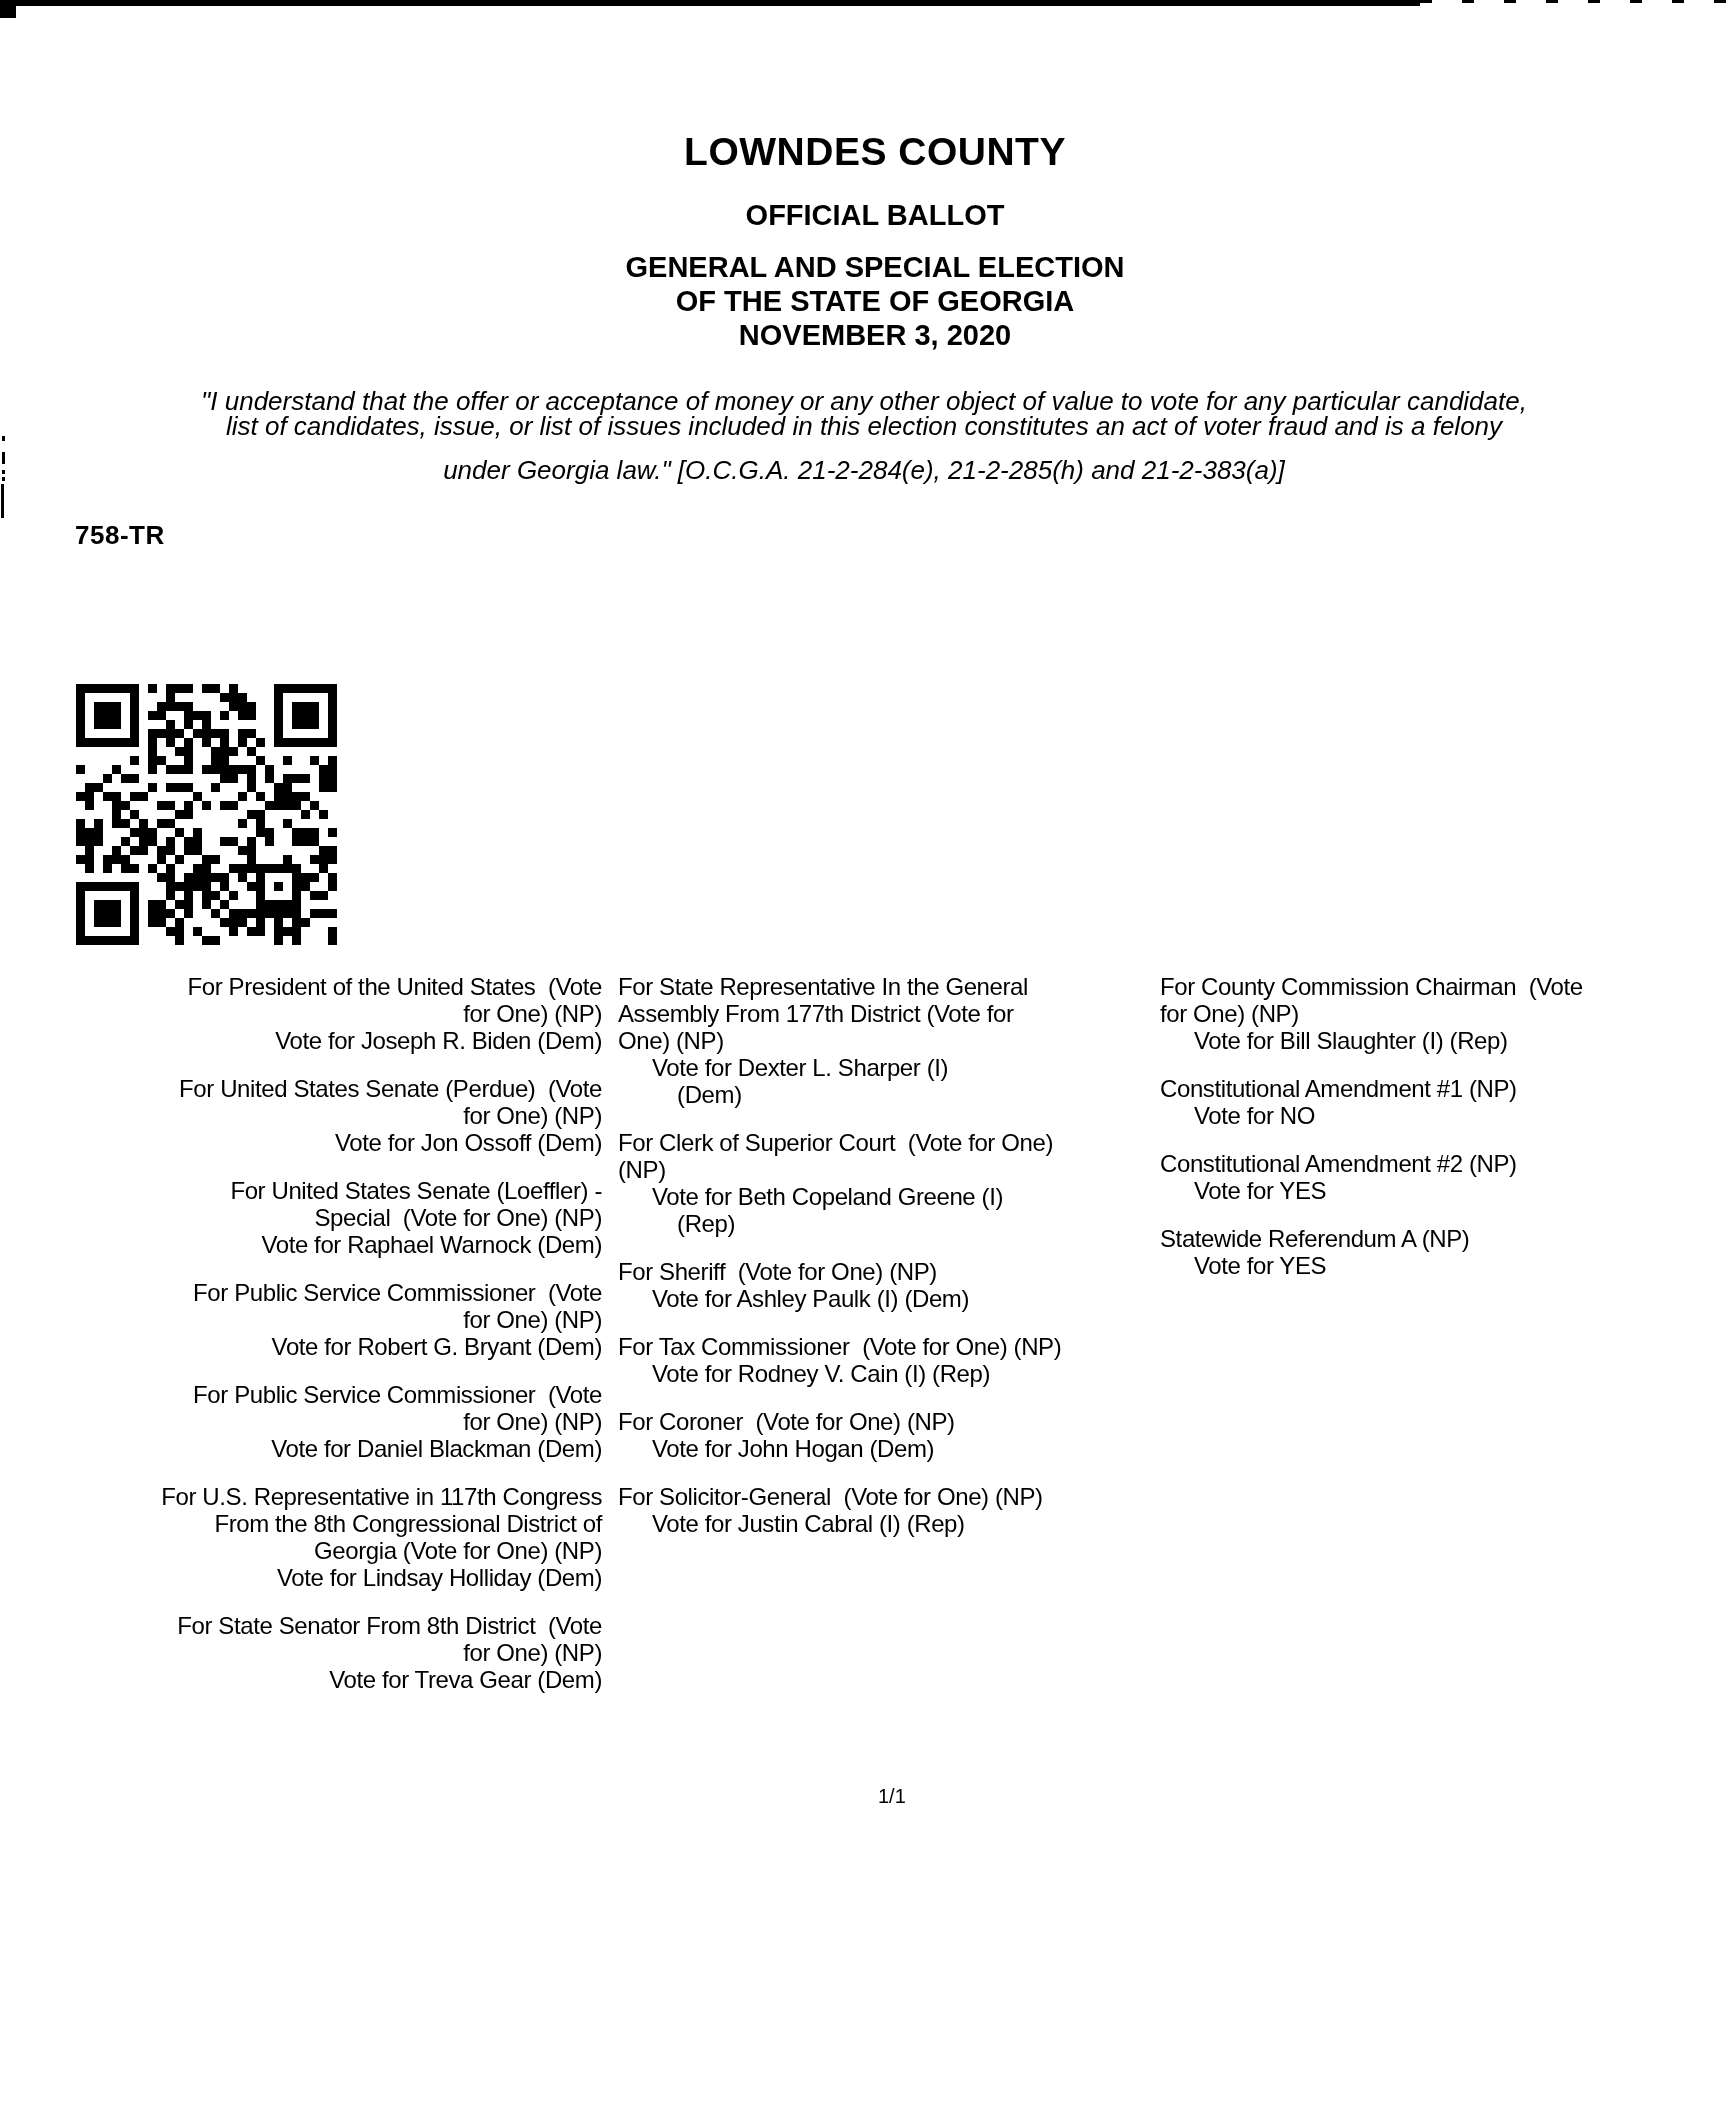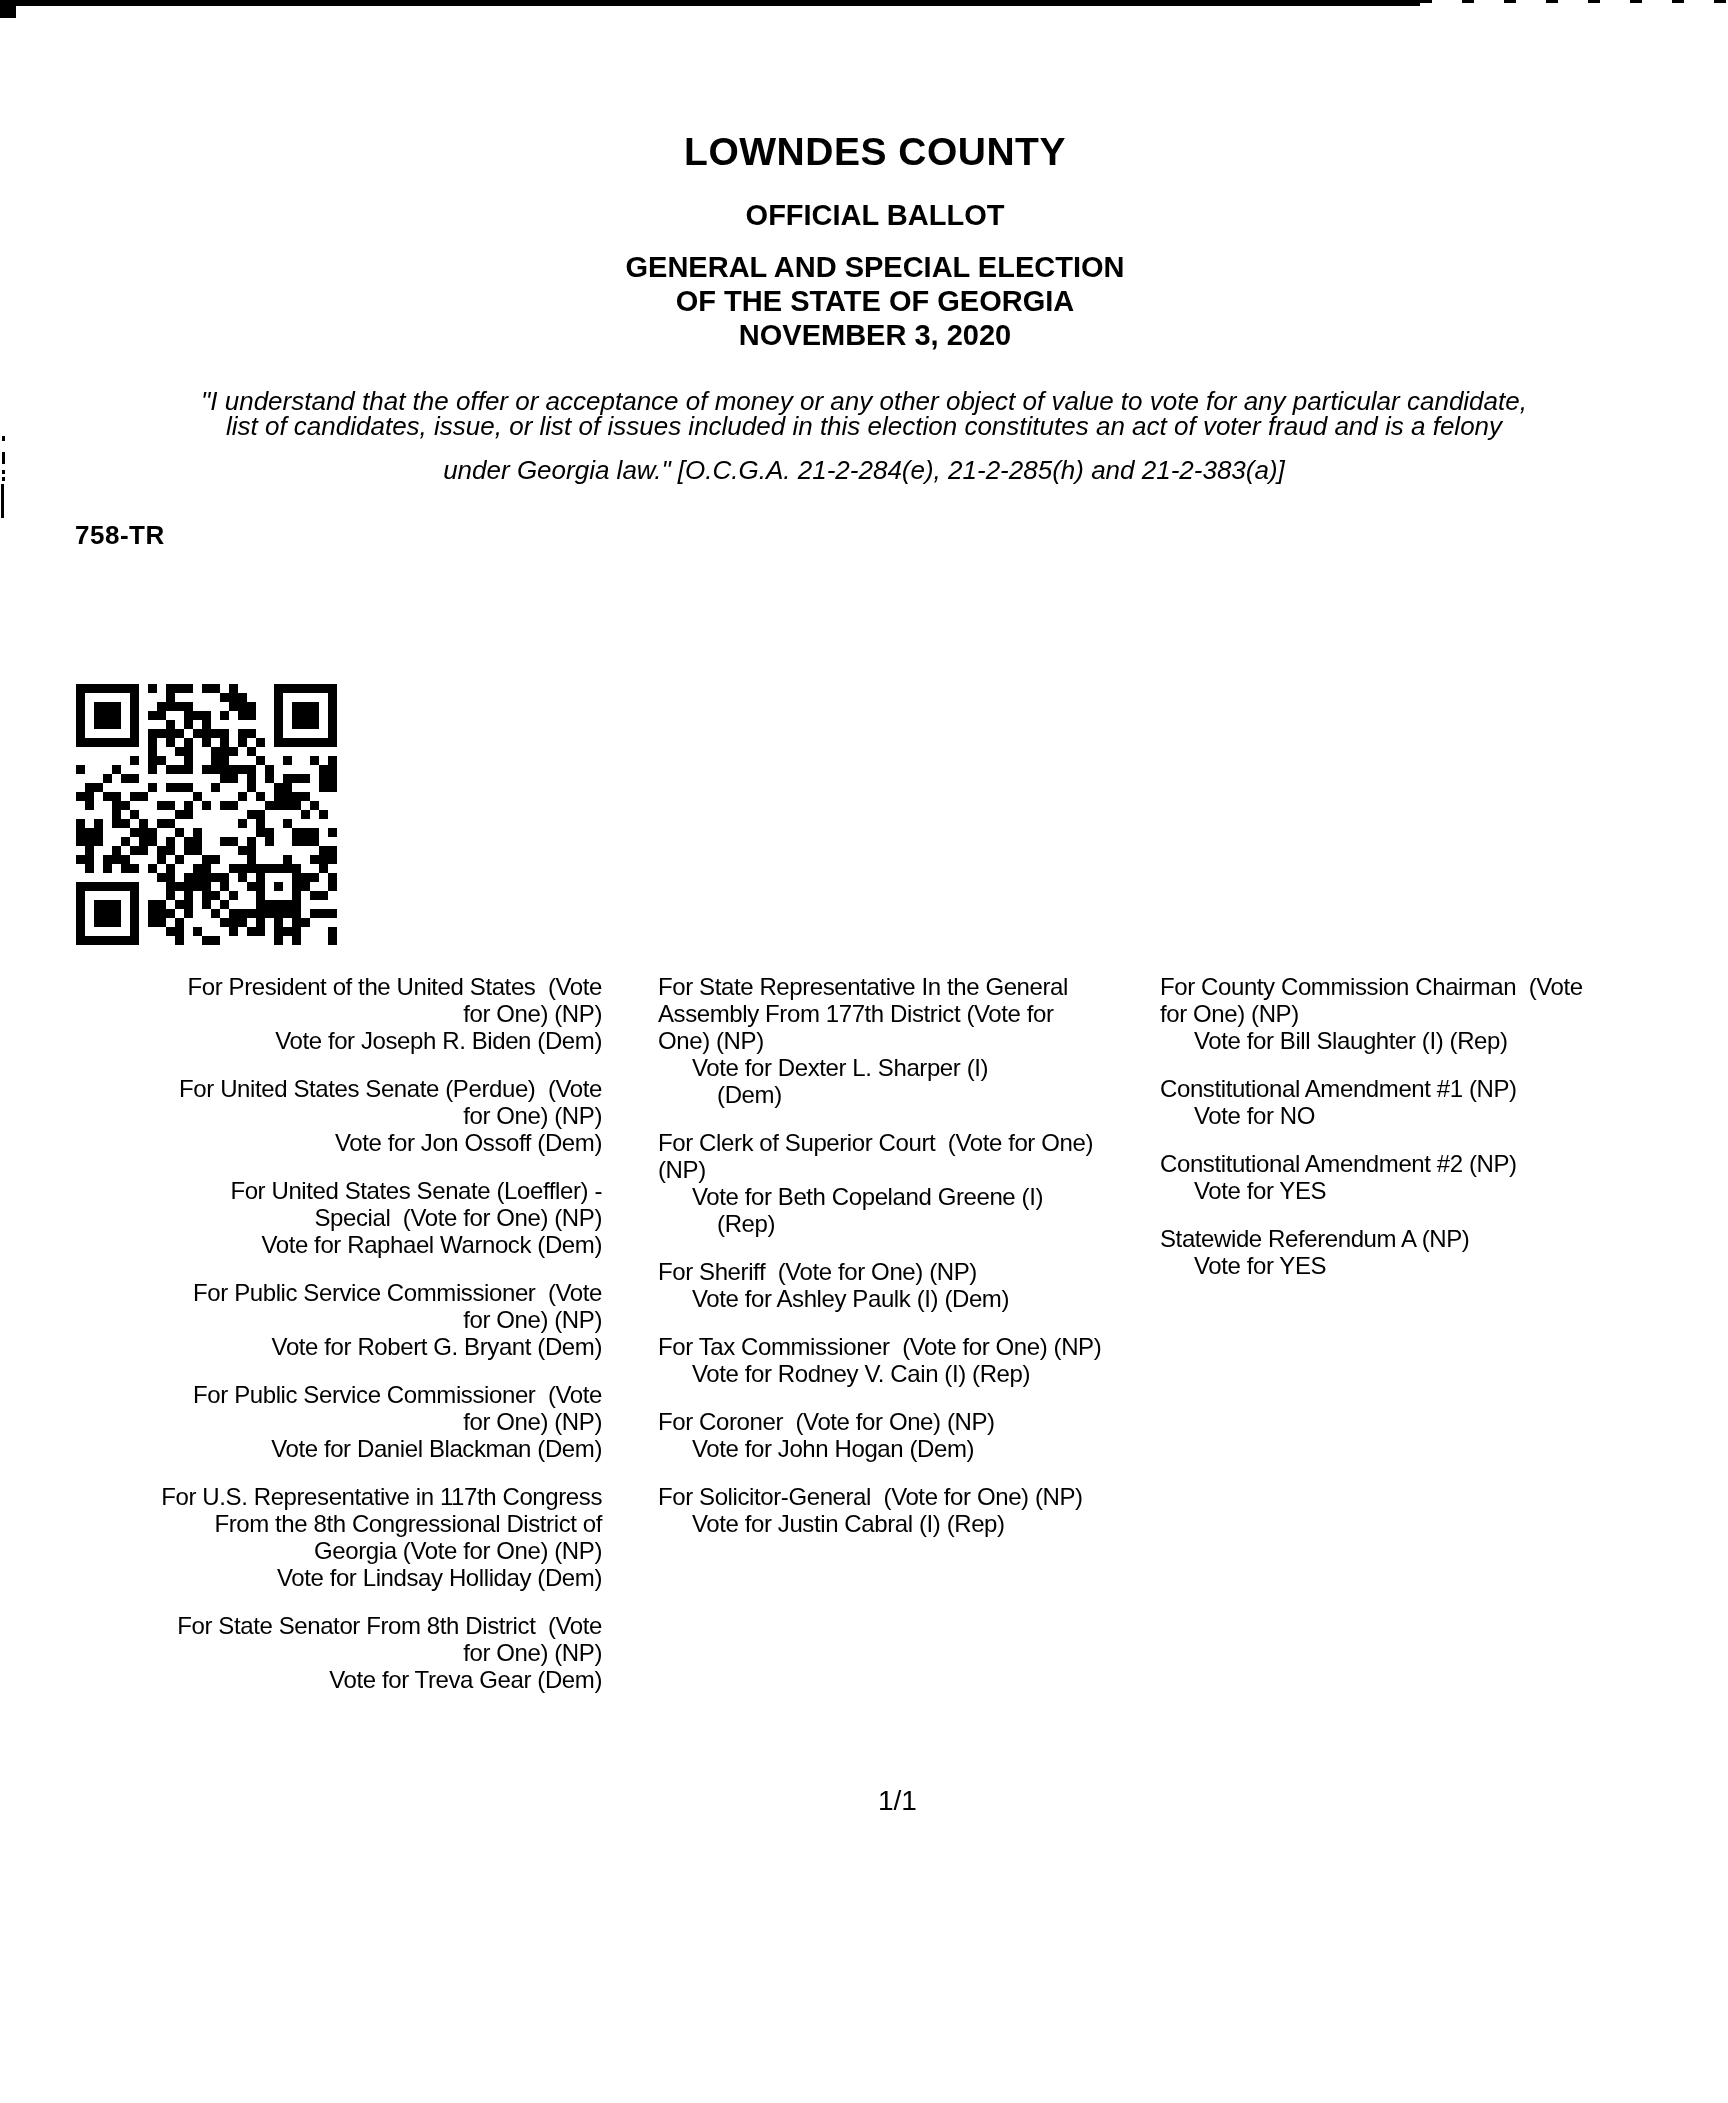--- a/index.html
+++ b/index.html
@@ -55,29 +55,29 @@
   .disc-3 { top: 455px; }
   .ballot-style {
     position: absolute; left: 75px; top: 520px;
     font-size: 26px; font-weight: 600; letter-spacing: 0.5px;
   }
   
   .qr-wrap { position: absolute; left: 76px; top: 684px; width: 261px; height: 261px; }
   
   .col { position: absolute; top: 973px; }
   .col-1 { left: 57px;   width: 545px; text-align: right; }
-  .col-2 { left: 618px;  width: 545px; margin-left: 40px; }
+  .col-2 { left: 618px;  width: 545px; }
   .col-3 { left: 1160px; width: 560px; }
   .race { margin-bottom: 21px; }
   .contest, .selection {
     font-size: 24px; line-height: 27px; letter-spacing: -0.4px; white-space: pre;
   }
   .selection { padding-left: 34px; }
   
-  .page-number { position: absolute; left: 878px; top: 1785px; font-size: 28px; }
+  .page-number { position: absolute; left: 878px; top: 1785px; font-size: 20px; }
 </style>
 </head>
 <body>
 
 <div class="page">
 
   <div class="artifact top-bar-main"></div>
   <div class="top-bar-dashes" style="position:absolute;"></div>
   <div class="artifact top-bar-blob"></div>
   <div class="artifact left-dot-1"></div>

